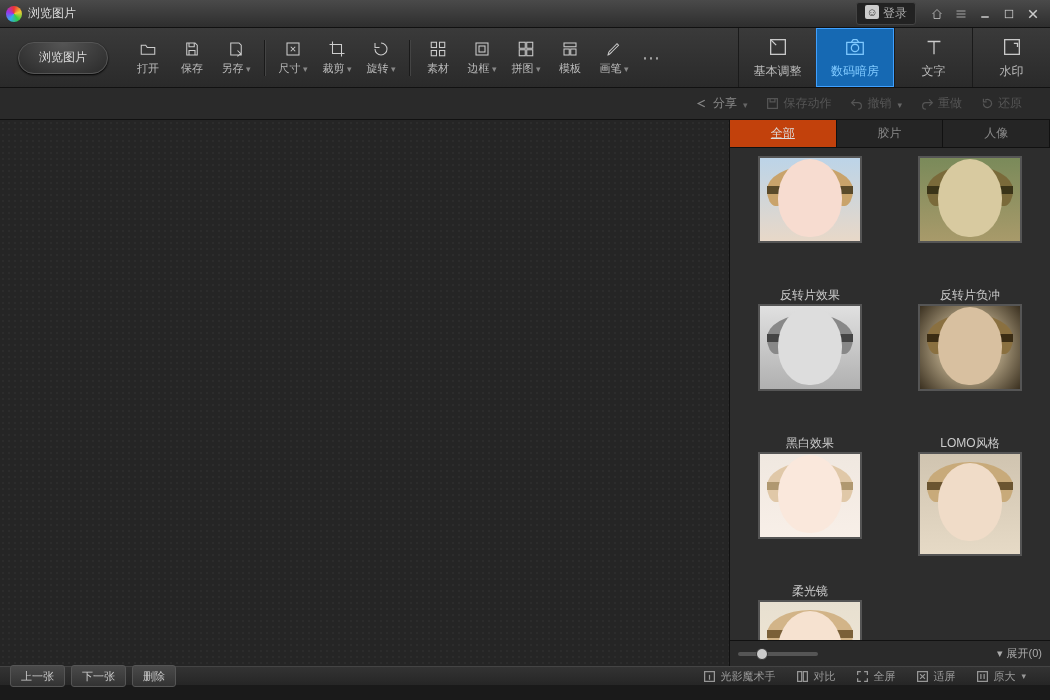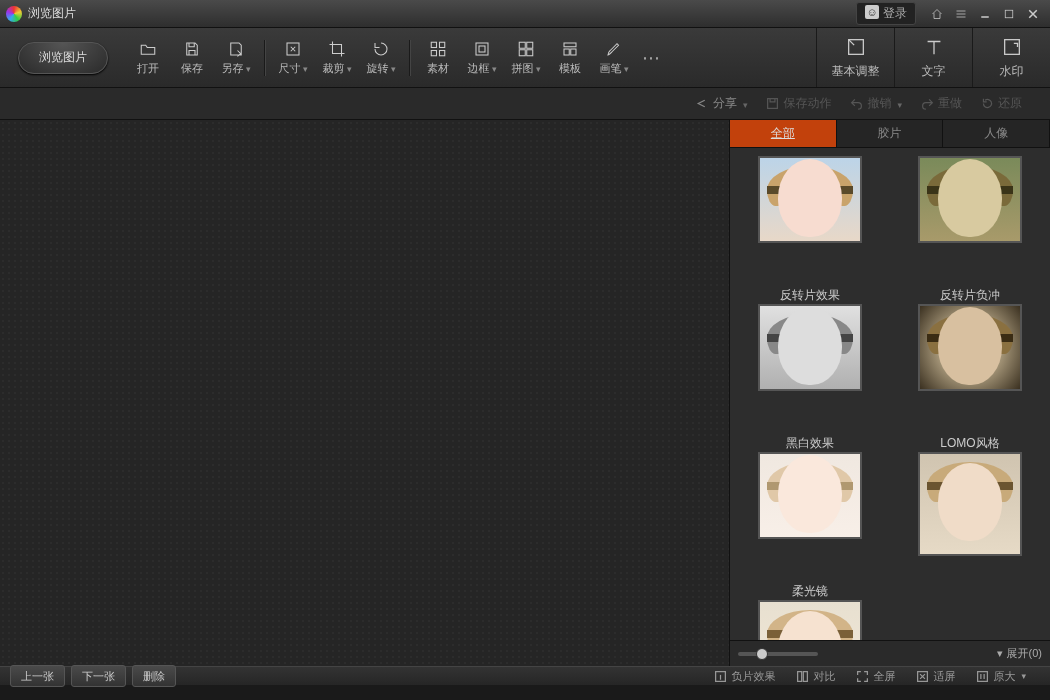--- a/index.html
+++ b/index.html
@@ -229,20 +229,28 @@
   <div class="more-dots">⋯</div>
 
   <div class="right-tabs">
     <div class="rtab">
         <span class="ico"><svg viewBox="0 0 24 24">
             <rect x="4" y="4" width="16" height="16"></rect>
             <path d="M4 4l6 6"></path>
           </svg></span>
         <span>基本调整</span>
       </div>
+    <div class="rtab active">
+        <span class="ico"><svg viewBox="0 0 24 24">
+            <rect x="3" y="7" width="18" height="13"></rect>
+            <circle cx="12" cy="13" r="4"></circle>
+            <path d="M8 7l2-3h4l2 3"></path>
+          </svg></span>
+        <span>数码暗房</span>
+      </div>
     <div class="rtab">
         <span class="ico"><svg viewBox="0 0 24 24">
             <path d="M5 6h14M12 6v14"></path>
           </svg></span>
         <span>文字</span>
       </div>
     <div class="rtab">
         <span class="ico"><svg viewBox="0 0 24 24">
             <rect x="4" y="4" width="16" height="16"></rect>
             <path d="M14 8h4v4"></path>
@@ -393,21 +401,21 @@
       <span>删除</span>
     </div>
   <div class="grow"></div>
   <div class="sicon-btn">
       <span class="micon">
         <svg viewBox="0 0 16 16">
           <rect x="2" y="2" width="12" height="12"></rect>
           <path d="M8 6v6M8 4v0"></path>
         </svg>
       </span>
-      <span>负片效果</span>
+      <span>光影魔术手</span>
     </div>
   <div class="sicon-btn">
       <span class="micon">
         <svg viewBox="0 0 16 16">
           <rect x="2" y="2" width="5" height="12"></rect>
           <rect x="9" y="2" width="5" height="12"></rect>
         </svg>
       </span>
       <span>对比</span>
     </div>

